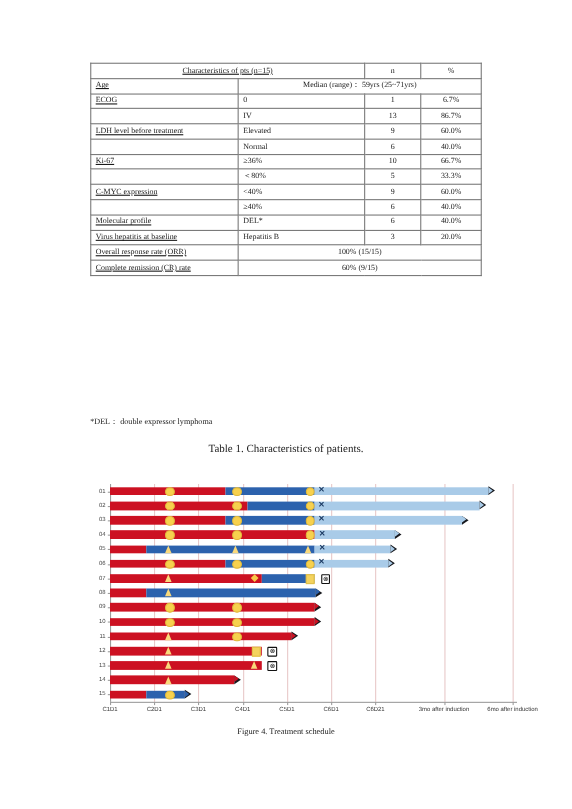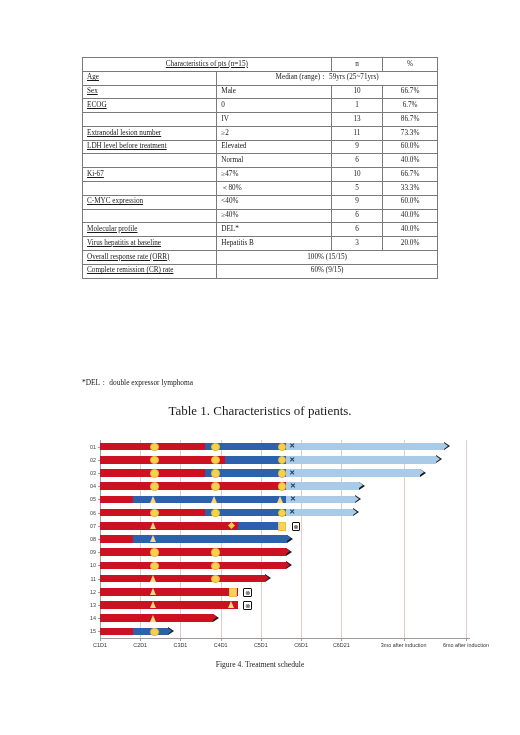--- a/index.html
+++ b/index.html
@@ -24,21 +24,21 @@
   .c-sub{width:118px;text-align:left;padding-left:5px;}
   .c-n{width:48px;text-align:center;}
   .c-p{width:50px;text-align:center;}
   .hdr-title{text-align:center;}
   .span-wide{text-align:center;}
   .footnote{
     position:absolute;left:82px;top:378px;font-size:7.4px;
   }
   .table-cap{
     position:absolute;left:0;top:403px;width:520px;text-align:center;
-    font-size:13px;
+    font-size:10px;
   }
 
   
   .fig{position:absolute;left:0;top:432px;width:520px;height:240px;}
   .axis-left{
     position:absolute;left:100px;top:8px;width:0.8px;height:198px;
     background:#9d9d9d;
   }
   .axis-bottom{
     position:absolute;left:100px;top:206px;width:370px;height:0.8px;
@@ -131,58 +131,46 @@
           <tr>
             <td class="c-label hdr-title" colspan="2">Characteristics of pts (n=15)</td>
             <td class="c-n">n</td>
             <td class="c-p">%</td>
           </tr>
           <tr>
             <td class="c-label">Age</td>
             <td class="span-wide" colspan="3">Median (range)： 59yrs (25~71yrs)</td>
           </tr>
           <tr>
-            <td class="c-label">Sex</td>
-            <td class="c-sub">Male</td>
-            <td class="c-n">10</td>
-            <td class="c-p">66.7%</td>
-          </tr>
-          <tr>
             <td class="c-label">ECOG</td>
             <td class="c-sub">0</td>
             <td class="c-n">1</td>
             <td class="c-p">6.7%</td>
           </tr>
           <tr>
             <td class="c-label" style="border-top: none;"></td>
             <td class="c-sub">IV</td>
             <td class="c-n">13</td>
             <td class="c-p">86.7%</td>
           </tr>
           <tr>
-            <td class="c-label">Extranodal lesion number</td>
-            <td class="c-sub">≥2</td>
-            <td class="c-n">11</td>
-            <td class="c-p">73.3%</td>
-          </tr>
-          <tr>
             <td class="c-label">LDH level before treatment</td>
             <td class="c-sub">Elevated</td>
             <td class="c-n">9</td>
             <td class="c-p">60.0%</td>
           </tr>
           <tr>
             <td class="c-label" style="border-top: none;"></td>
             <td class="c-sub">Normal</td>
             <td class="c-n">6</td>
             <td class="c-p">40.0%</td>
           </tr>
           <tr>
             <td class="c-label">Ki-67</td>
-            <td class="c-sub">≥47%</td>
+            <td class="c-sub">≥36%</td>
             <td class="c-n">10</td>
             <td class="c-p">66.7%</td>
           </tr>
           <tr>
             <td class="c-label" style="border-top: none;"></td>
             <td class="c-sub">＜80%</td>
             <td class="c-n">5</td>
             <td class="c-p">33.3%</td>
           </tr>
           <tr>

